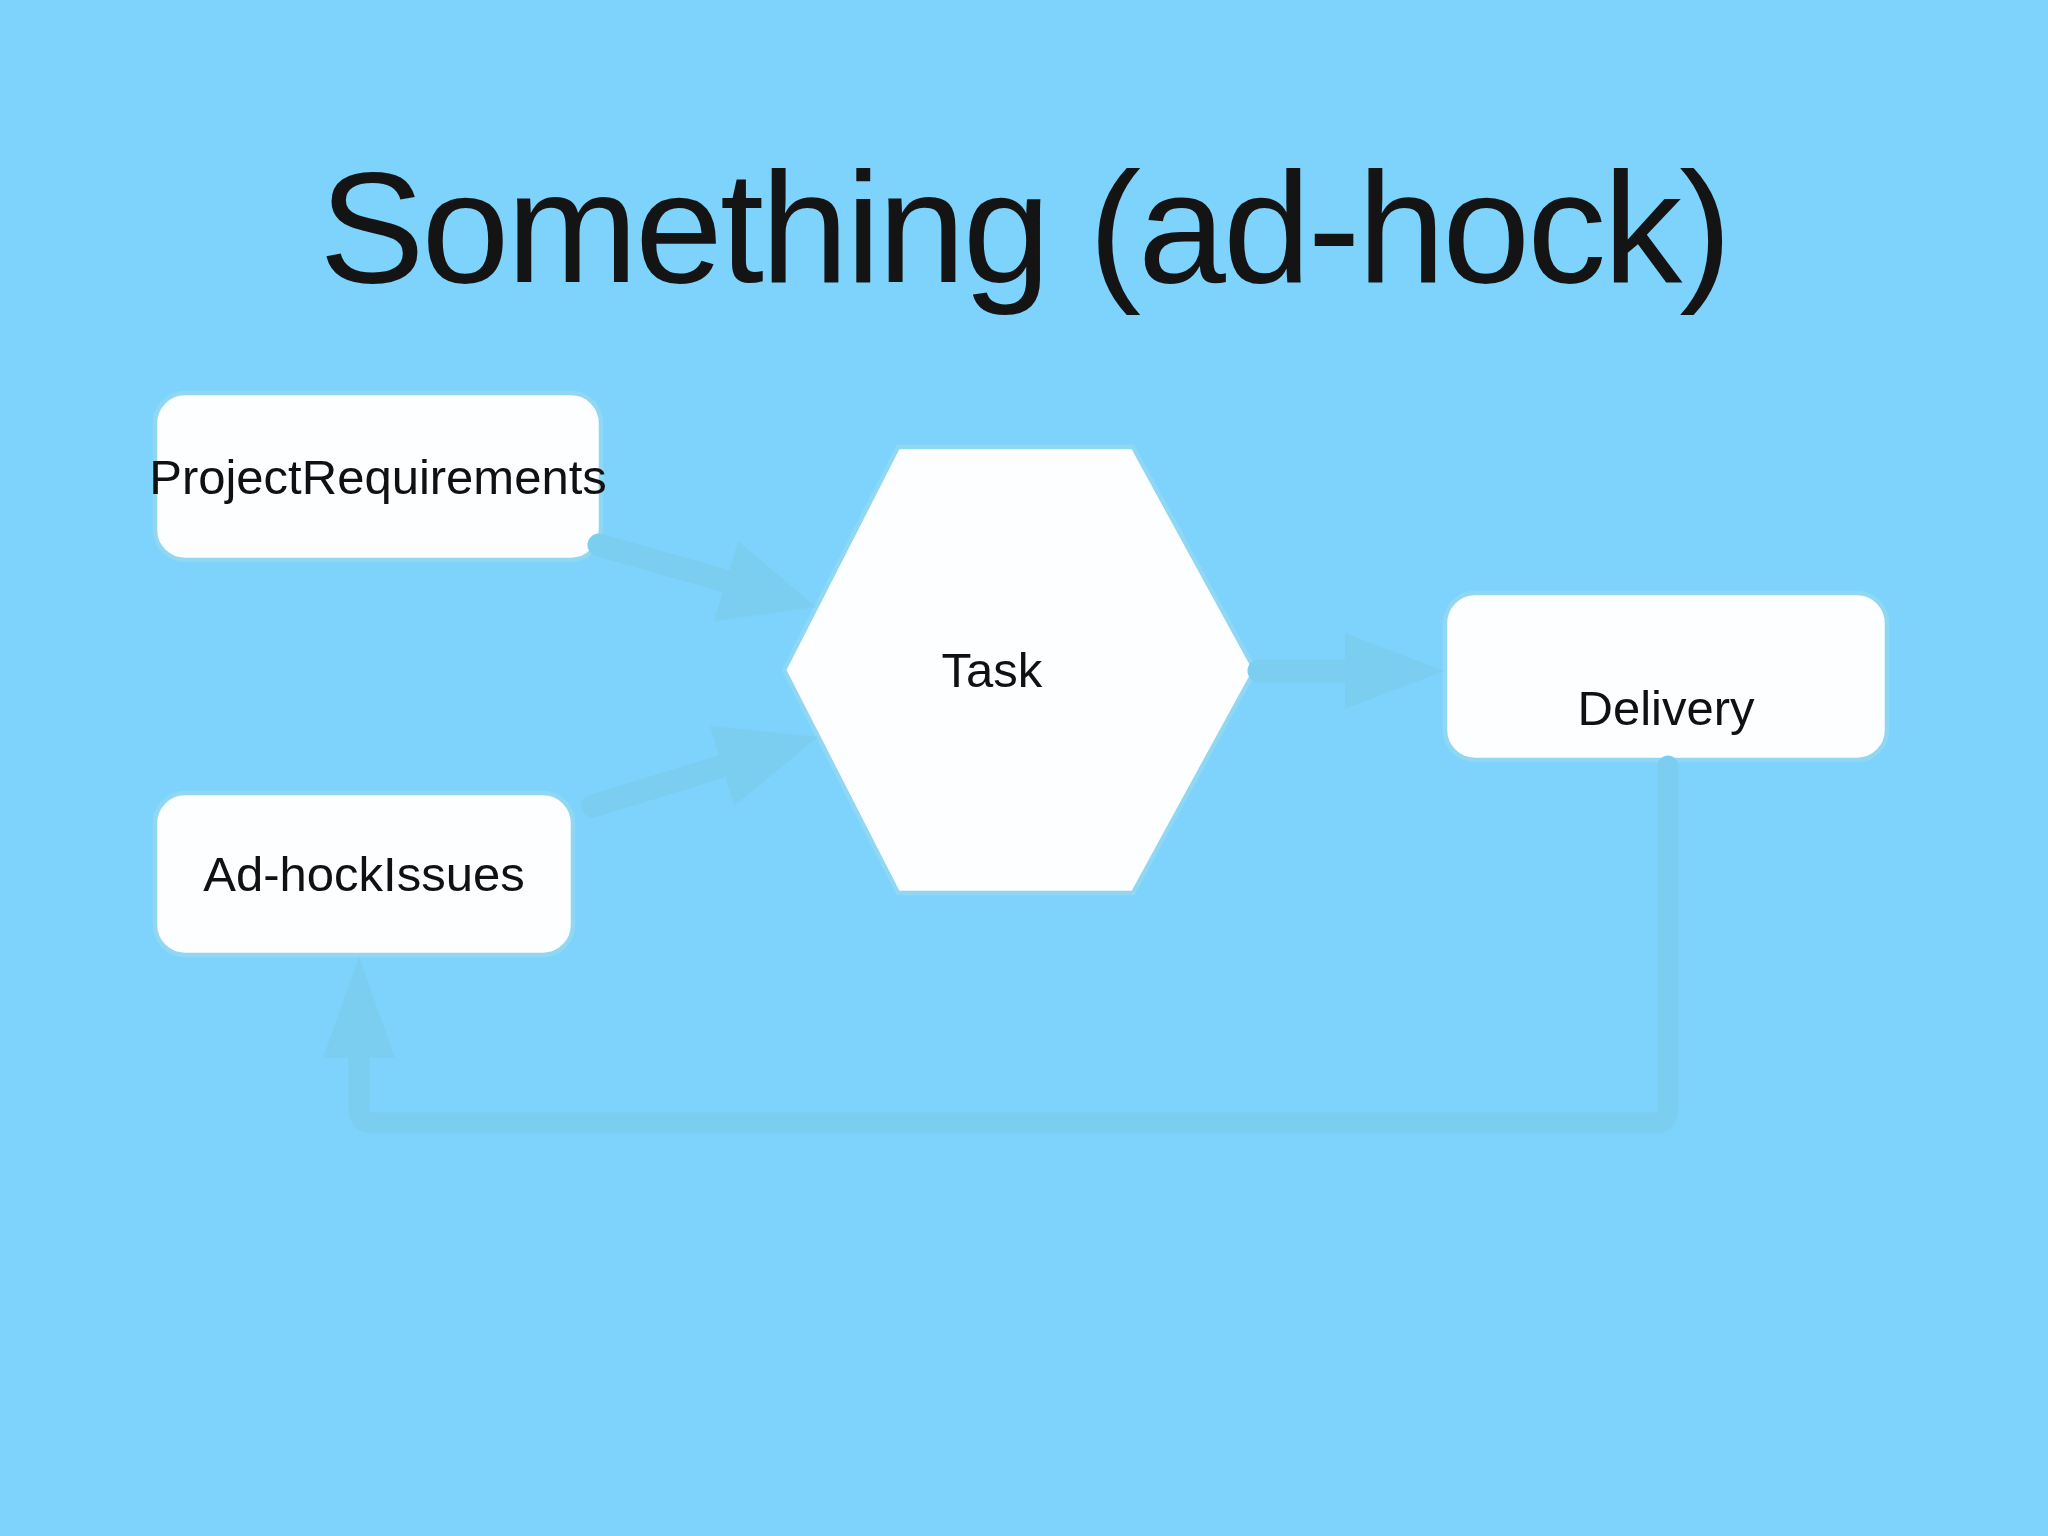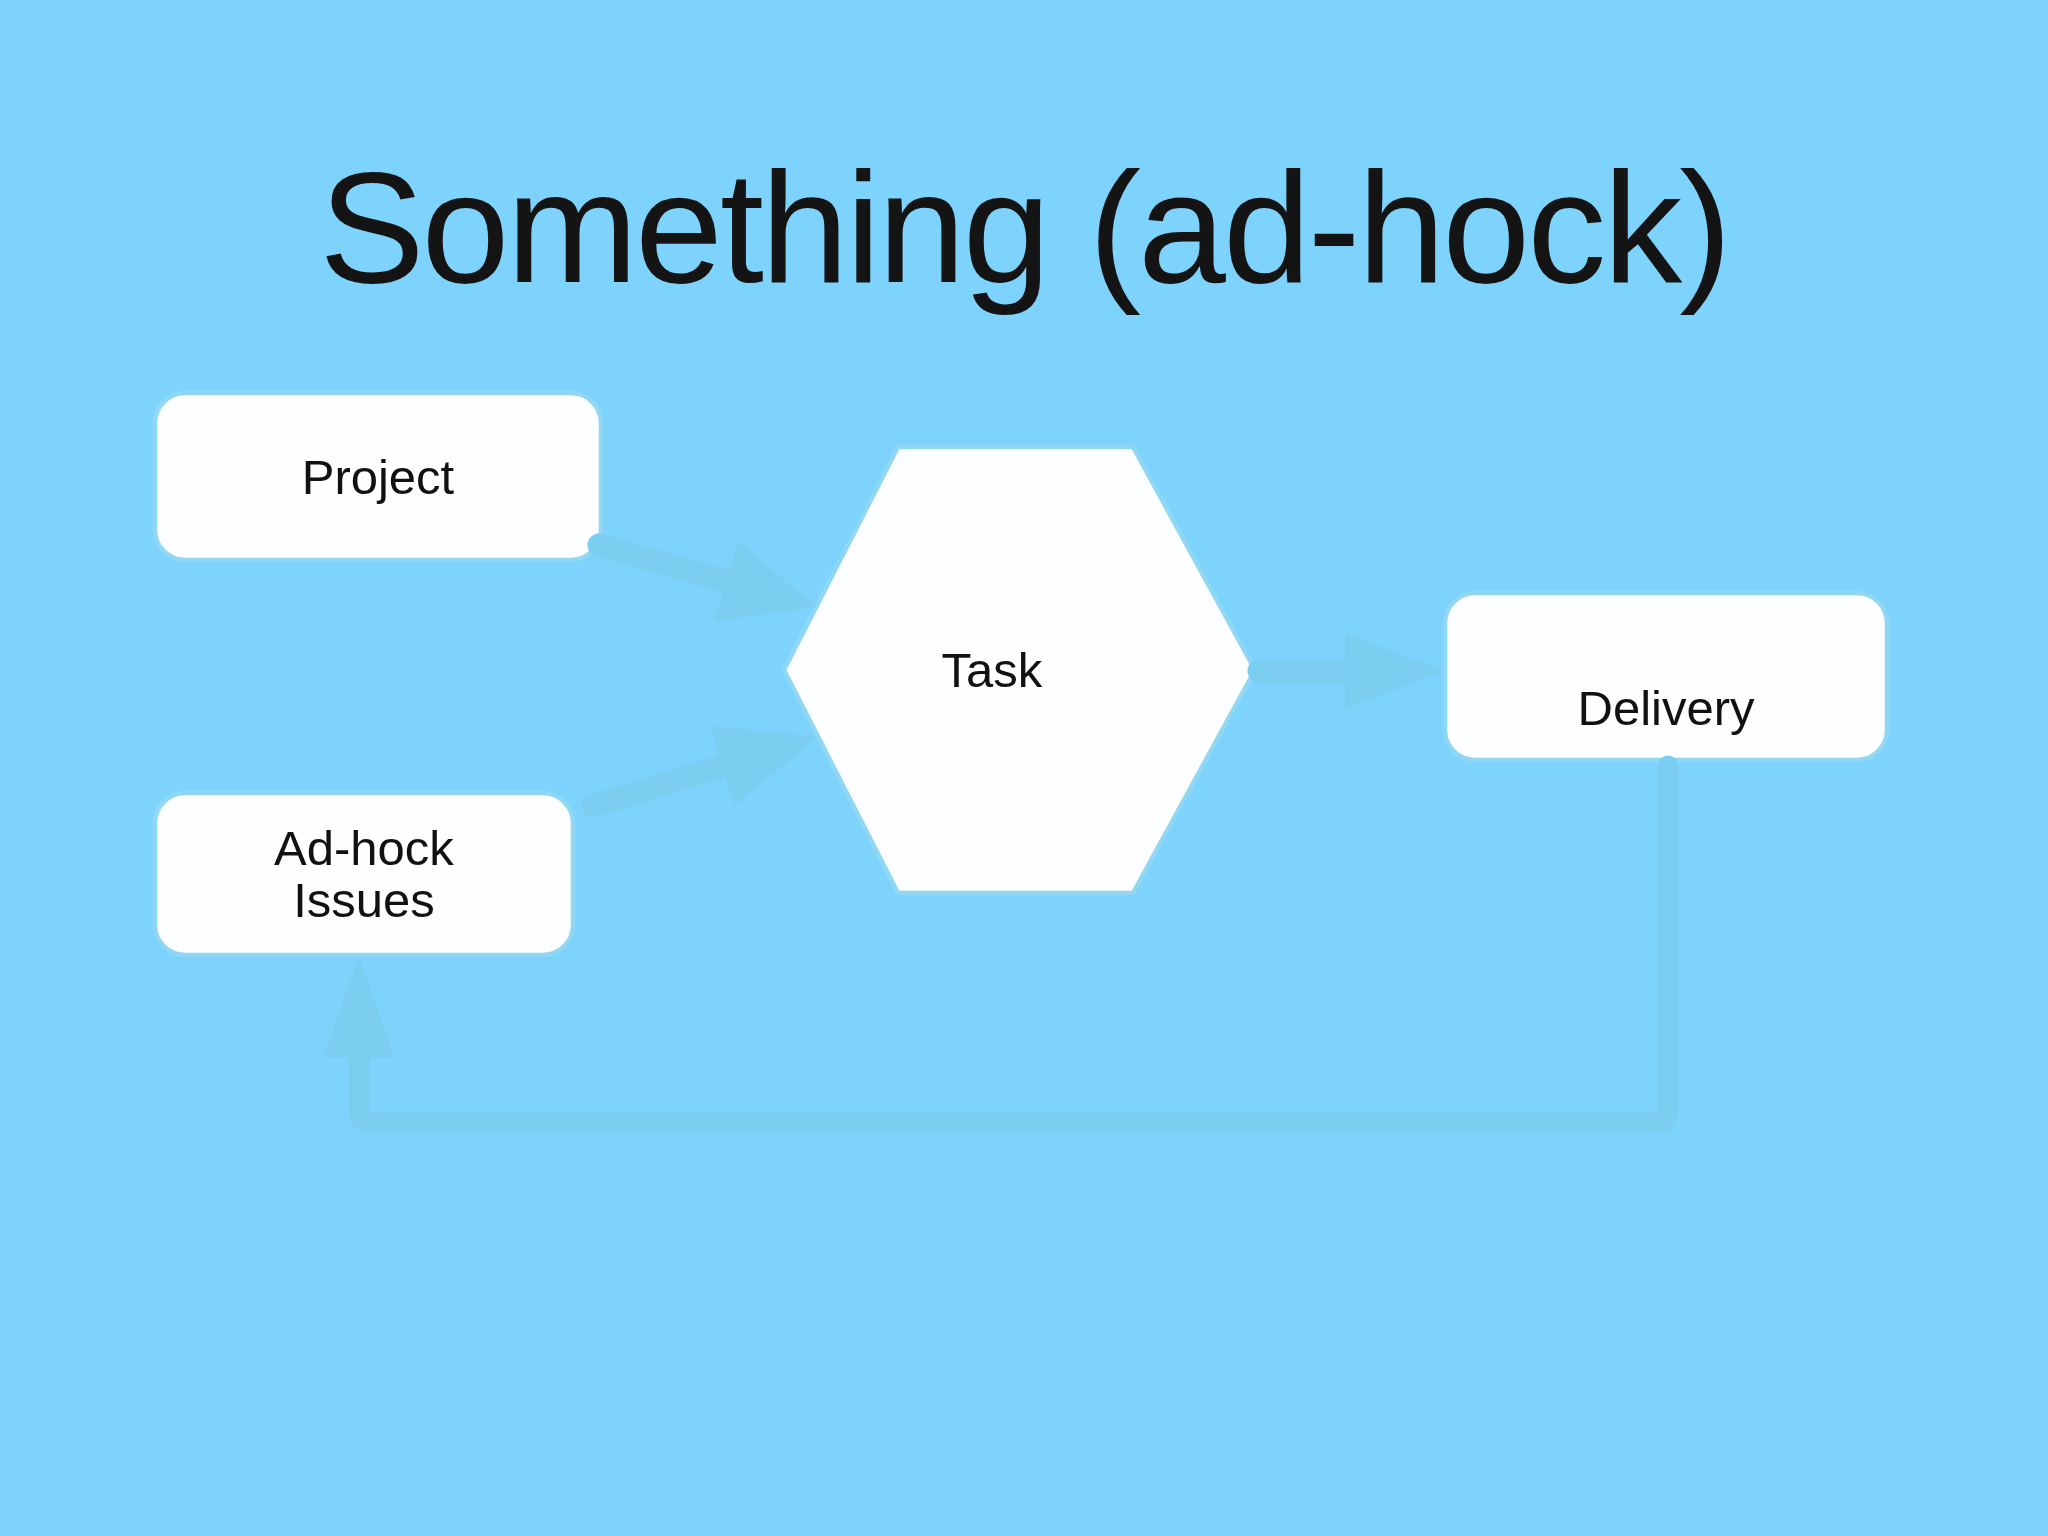--- a/index.html
+++ b/index.html
@@ -29,21 +29,21 @@
     font-size: 158px;
     font-weight: 300;
     letter-spacing: -3px;
     color: #141414;
     line-height: 1.0;
     white-space: nowrap;
   }
   .node-label {
     position: absolute;
     display: flex;
-    flex-direction: column;
+    flex-direction: row;
     align-items: center;
     justify-content: center;
     text-align: center;
     color: #111111;
     font-size: 49px;
     line-height: 52px;
     font-weight: 400;
   }
   .node-label span { display: block; }
   #label-project      { left: 155px;  top: 393px; width: 446px; height: 167px; }
@@ -84,20 +84,21 @@
     <g>
       <path d="M1668 766 L1668 1109 Q1668 1123 1654 1123 L373 1123 Q359 1123 359 1109 L359 1040" fill="none" stroke="#7CCEF0" stroke-width="21" stroke-linecap="round"></path>
       <polygon points="359,957 323,1058 395,1058" fill="#7CCEF0"></polygon>
     </g>
   </svg>
 
   <div class="slide-title">Something (ad-hock)</div>
 
   <div class="node-label" id="label-project">
     <span>Project</span>
+    <span>Requirements</span>
   </div>
 
   <div class="node-label" id="label-adhock">
     <span>Ad-hock</span>
     <span>Issues</span>
   </div>
 
   <div class="node-label" id="label-task">
     <span>Task</span>
   </div>

